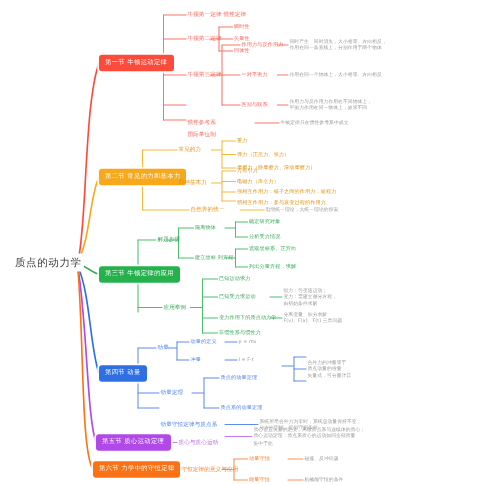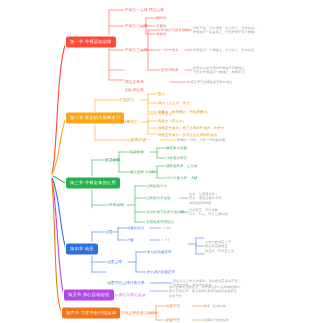--- a/index.html
+++ b/index.html
@@ -118,20 +118,21 @@
 
       <path d="M106,295 L118,295" stroke="#c77aea"></path>
       <path d="M150,291 L168,291" stroke="#c77aea"></path>
 
       <path d="M106,313 L120,313 M148,313 L156,313 M156,306 L156,320" stroke="#f79252"></path>
       <path d="M156,306 L165,306 M156,320 L165,320" stroke="#f79252"></path>
       <path d="M192,306 L202,306 M192,320 L202,320" stroke="#f79252"></path>
     </g>
   </svg>
 
+  <div class="node root">质点的动力学</div>
 
   <div class="node pill red" style="left:66px;top:42px;">第一节 牛顿运动定律</div>
 
   <div class="node lbl l2 c-red" style="left:125px;top:10px;">牛顿第一定律 惯性定律</div>
   <div class="node lbl l2 c-red" style="left:125px;top:26px;">牛顿第二定律</div>
   <div class="node lbl l3 c-red" style="left:156px;top:18px;">瞬时性</div>
   <div class="node lbl l3 c-red" style="left:156px;top:26px;">矢量性</div>
   <div class="node lbl l3 c-red" style="left:156px;top:34px;">同体性</div>
 
   <div class="node lbl l2 c-red" style="left:125px;top:50px;">牛顿第三定律</div>

